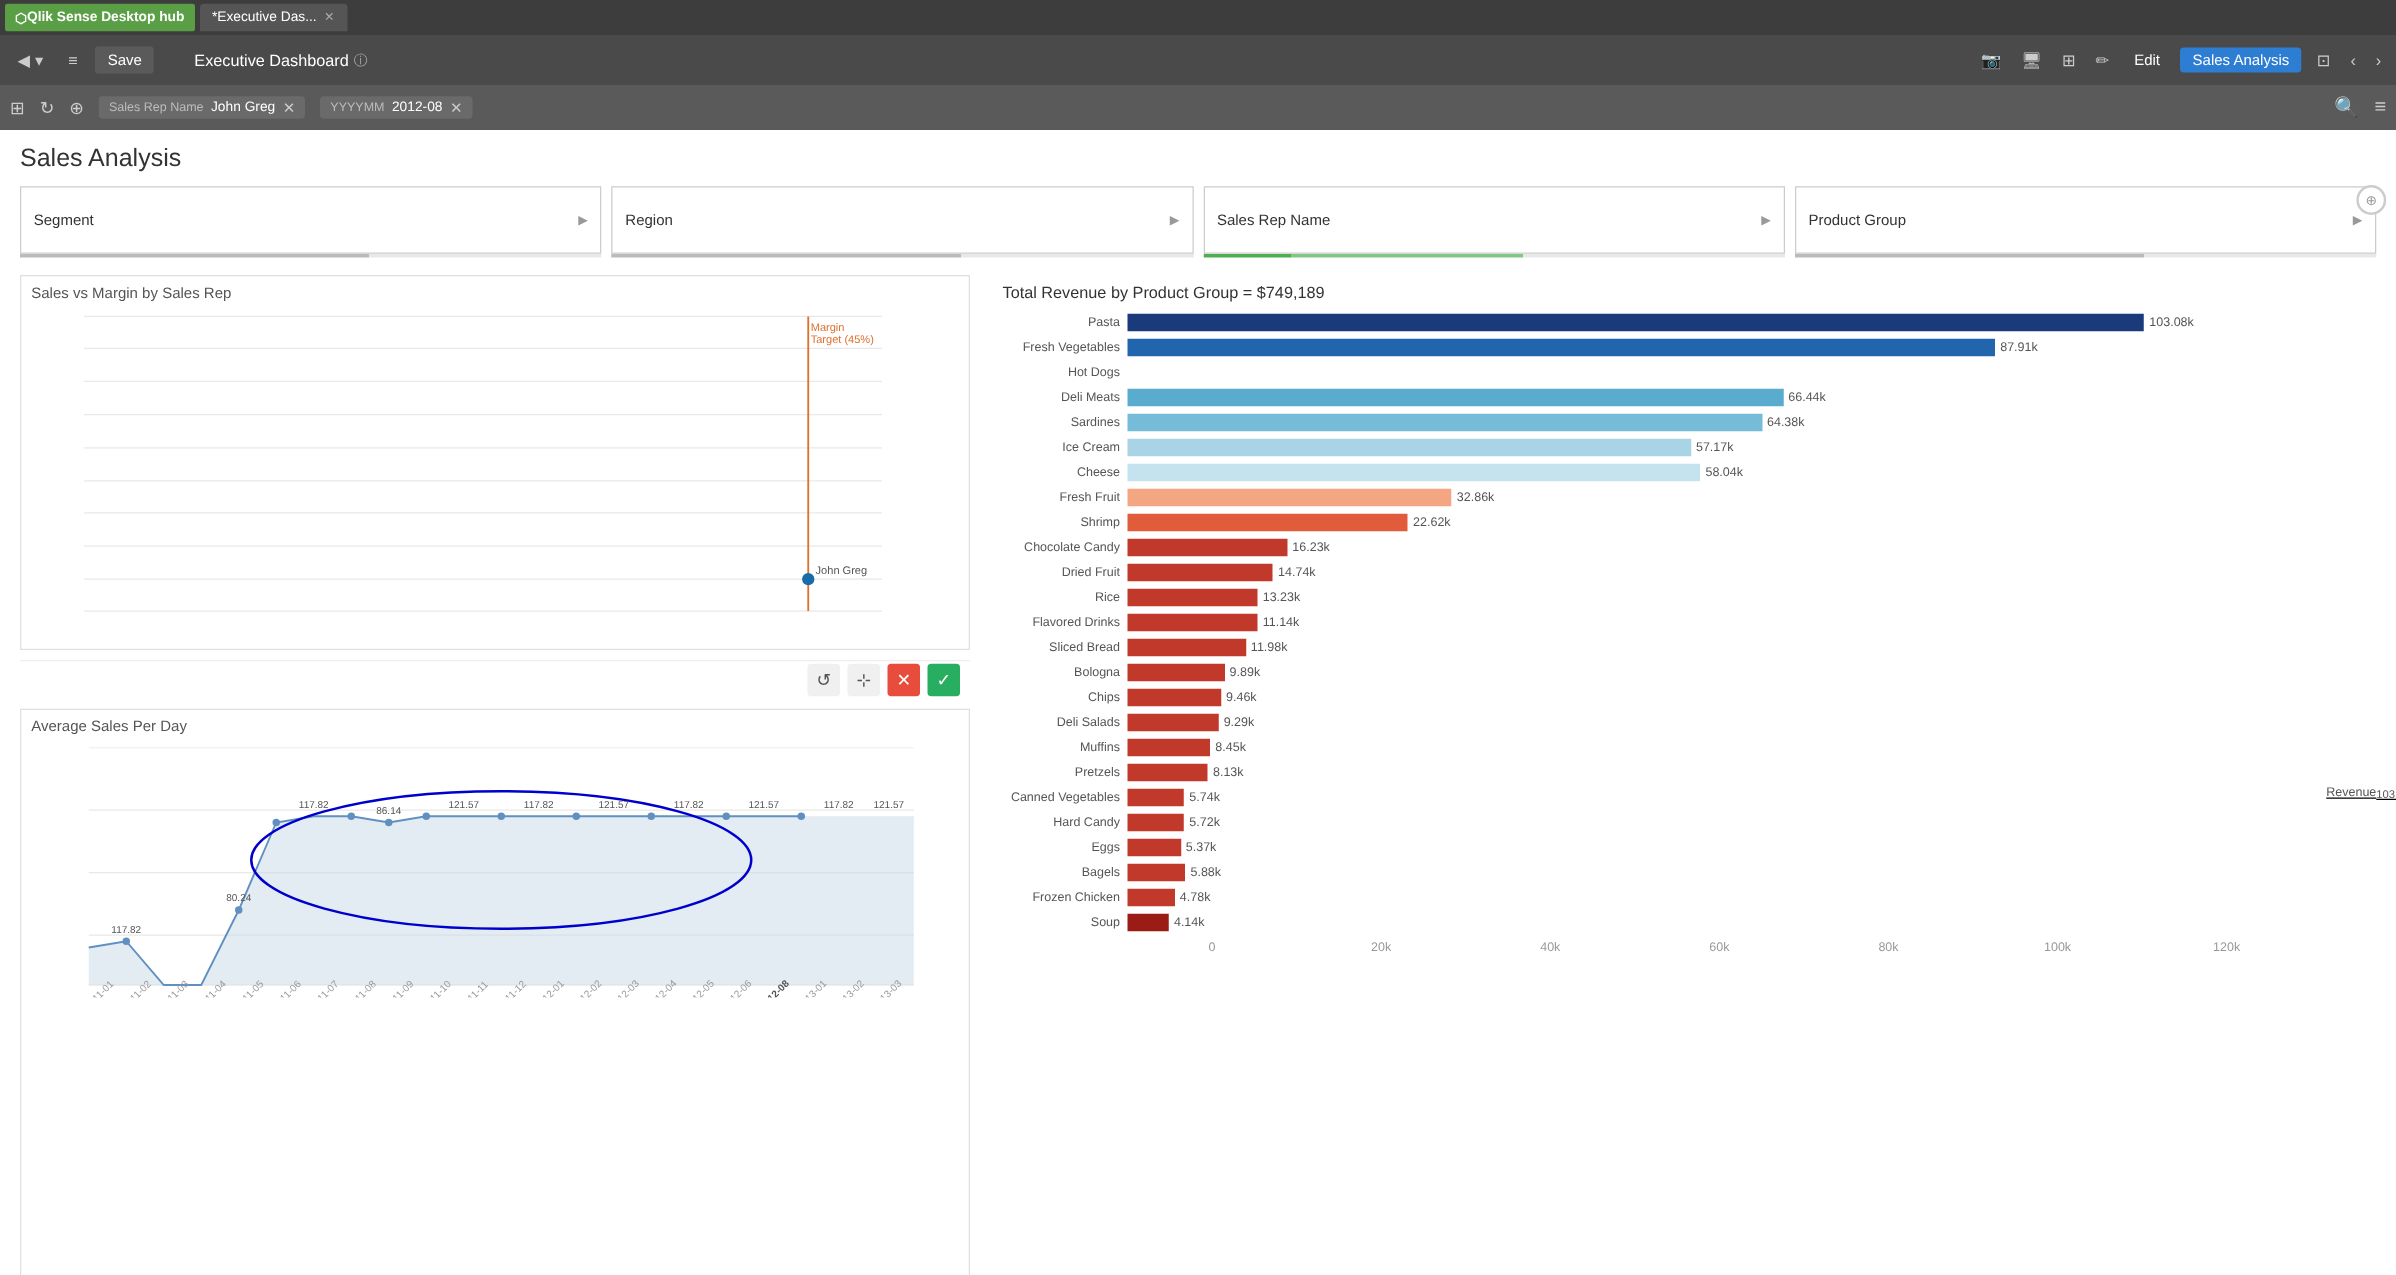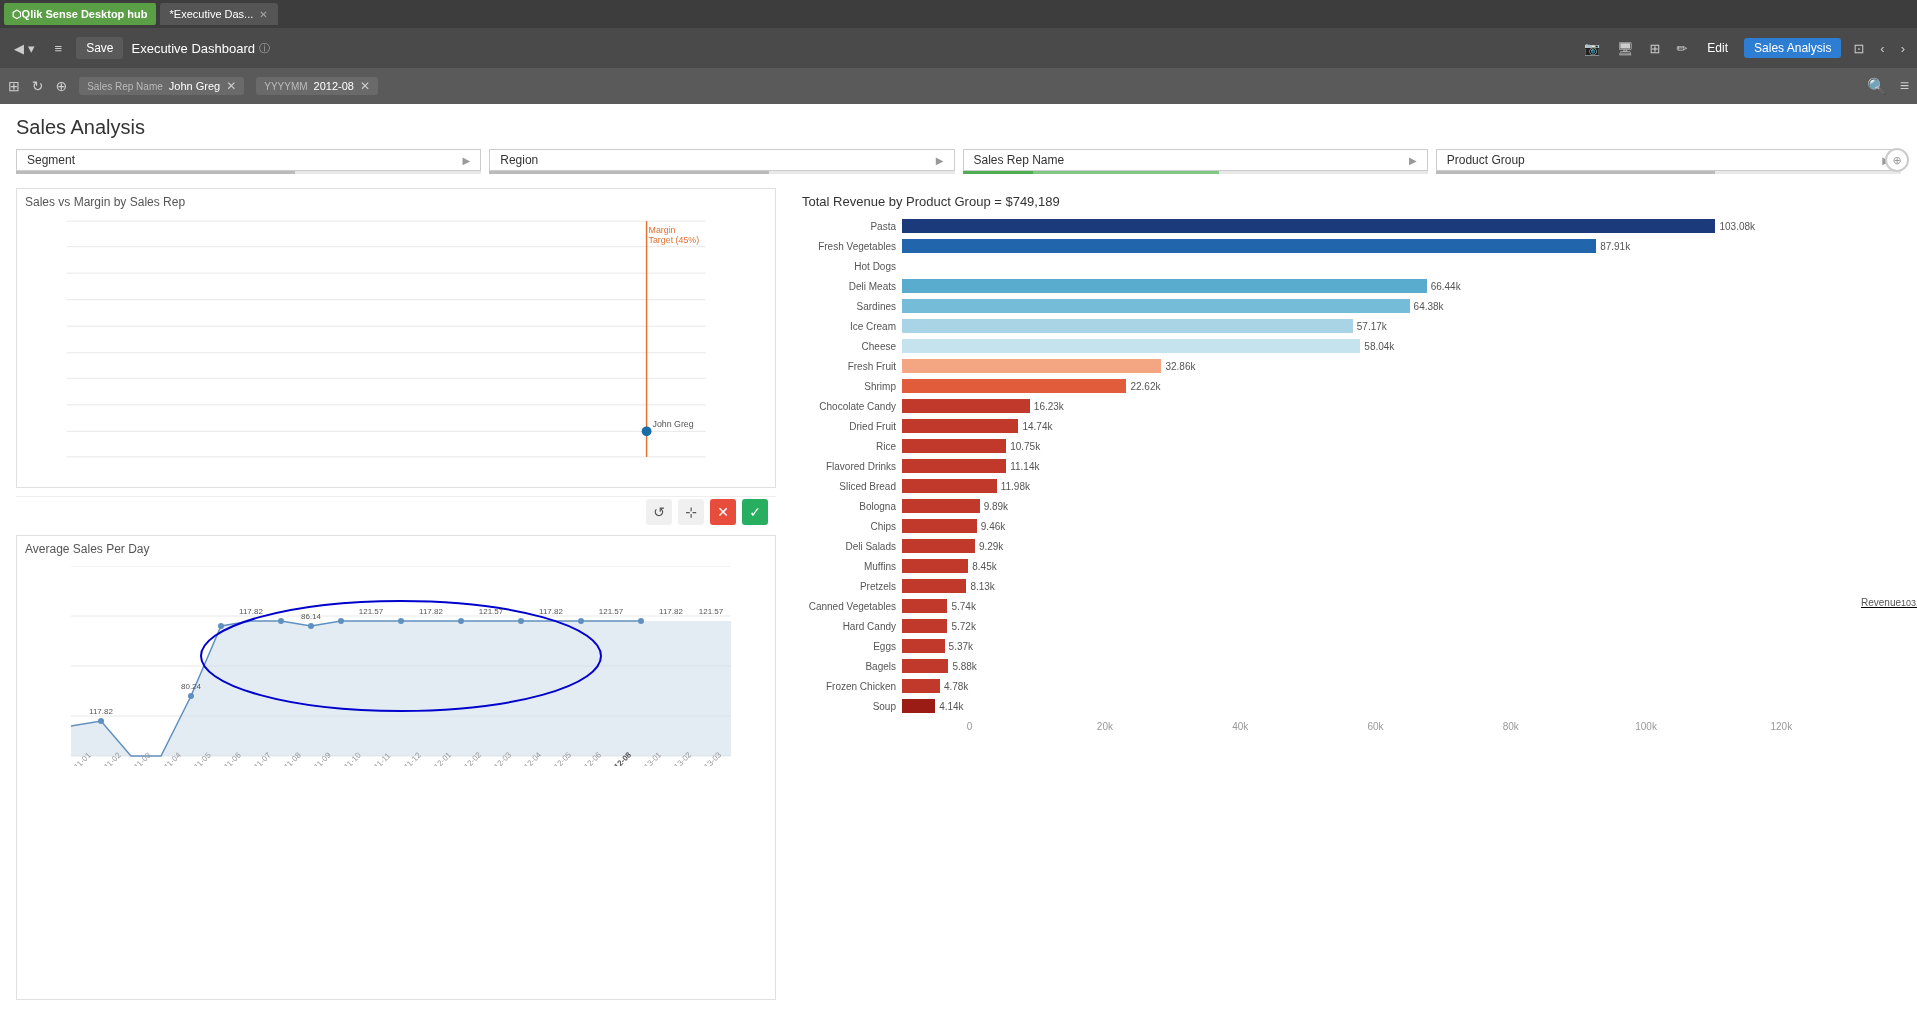--- a/index.html
+++ b/index.html
@@ -73,20 +73,21 @@
       border-radius: 3px;
       cursor: pointer;
       font-size: 12px;
     }
     .toolbar-title {
       color: #fff;
       font-size: 13px;
       display: flex;
       align-items: flex-start;
       gap: 4px;
+      margin-left: 24px;
     }
     .toolbar-spacer { flex: 1; }
     .toolbar-right {
       display: flex;
       align-items: center;
       gap: 8px;
     }
     .toolbar-right-btn {
       color: #ccc;
       cursor: pointer;
@@ -151,21 +152,21 @@
     
     .filter-row {
       display: flex;
       gap: 8px;
       margin-bottom: 14px;
     }
     .filter-dropdown {
       flex: 1;
       border: 1px solid #ccc;
       background: #fff;
-      padding: 3px 10px;
+      padding: 19px 10px;
       display: flex;
       align-items: center;
       justify-content: space-between;
       cursor: pointer;
       font-size: 12px;
       color: #333;
       position: relative;
     }
     .filter-dropdown .arrow { color: #999; font-size: 10px; }
 
@@ -624,21 +625,21 @@
                 <div class="bar-label">Dried Fruit</div>
                 <div class="bar-track">
                   <div class="bar-fill" style="width: 12.3%; background: rgb(192, 57, 43); max-width: 100%;"></div>
                   <span class="bar-value">14.74k</span>
                 </div>
               </div>
               <div class="bar-row">
                 <div class="bar-label">Rice</div>
                 <div class="bar-track">
                   <div class="bar-fill" style="width: 11%; background: rgb(192, 57, 43); max-width: 100%;"></div>
-                  <span class="bar-value">10.75k</span>
+                  <span class="bar-value">13.23k</span>
                 </div>
               </div>
               <div class="bar-row">
                 <div class="bar-label">Flavored Drinks</div>
                 <div class="bar-track">
                   <div class="bar-fill" style="width: 11%; background: rgb(192, 57, 43); max-width: 100%;"></div>
                   <span class="bar-value">11.14k</span>
                 </div>
               </div>
               <div class="bar-row">

